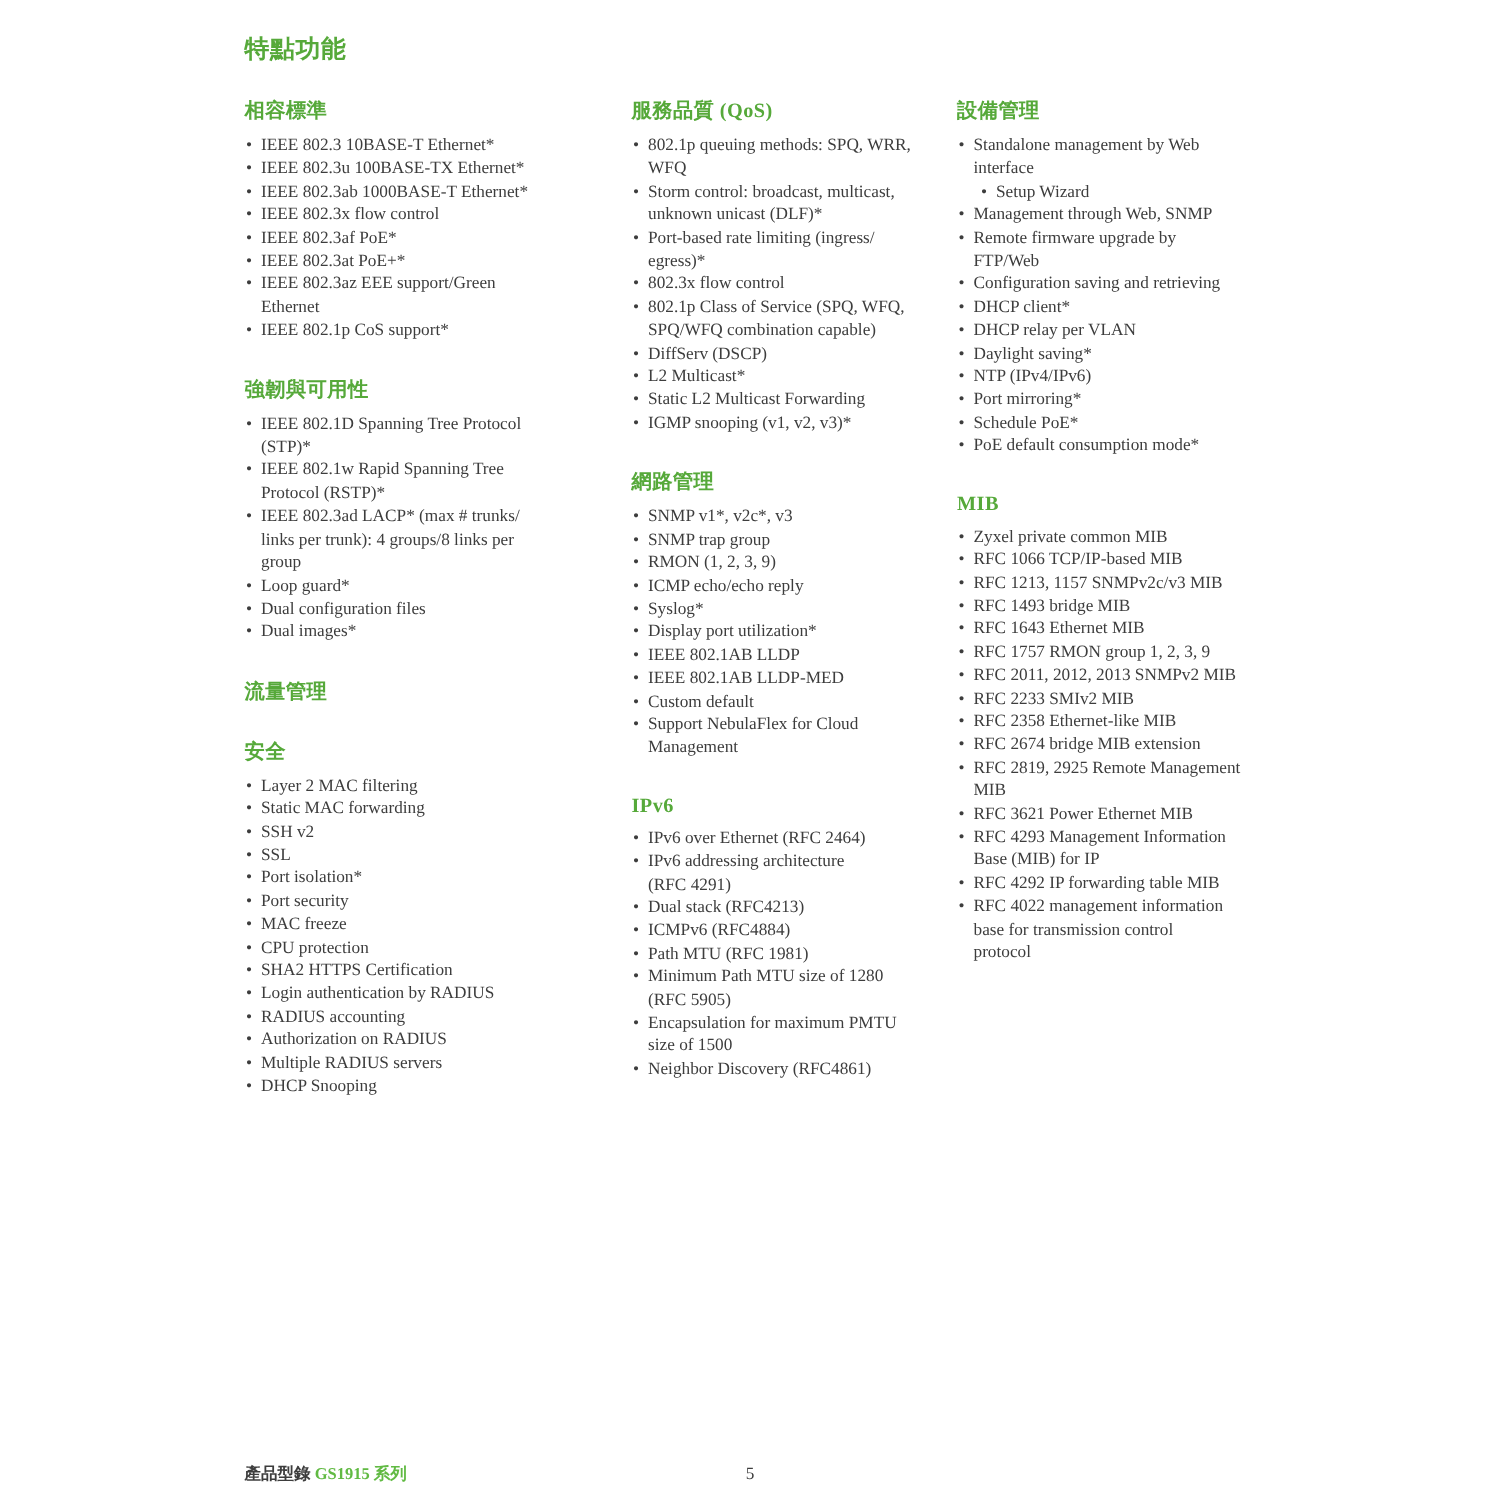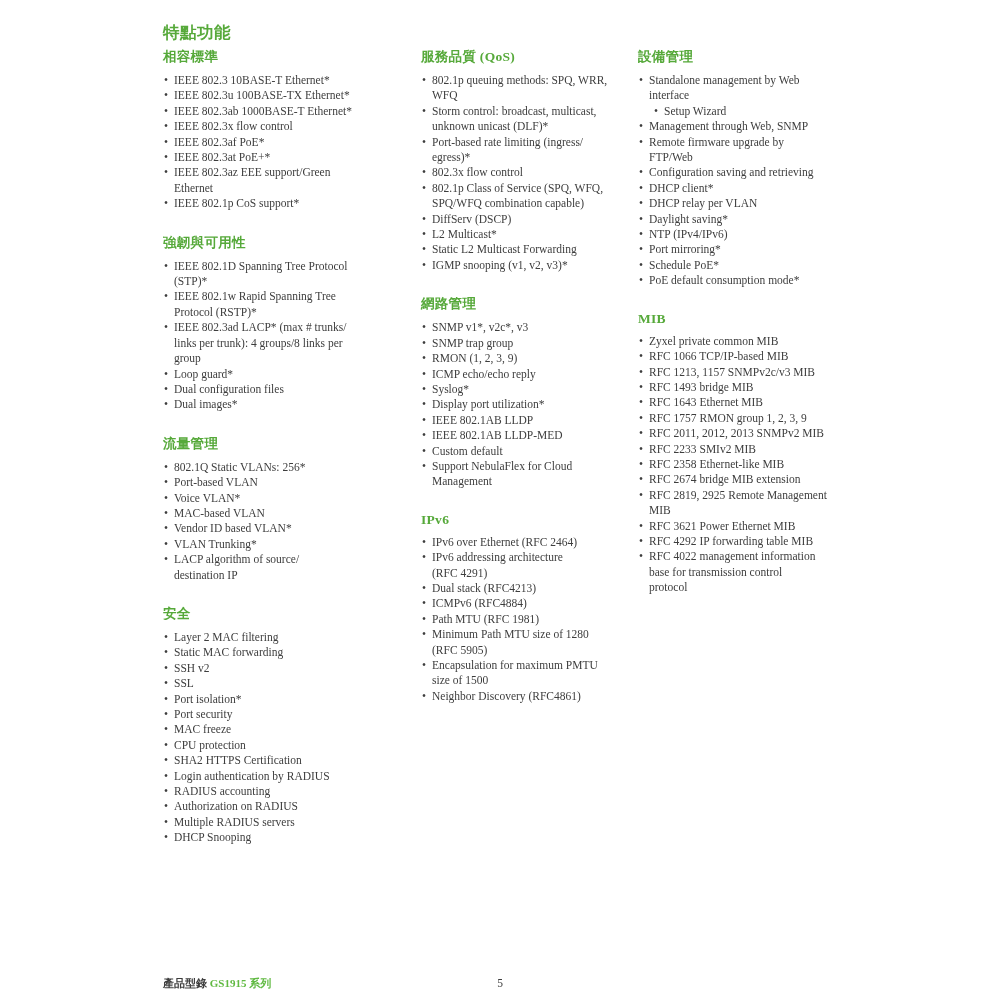--- a/index.html
+++ b/index.html
@@ -17,21 +17,21 @@
   .page-title {
     position: absolute;
     left: 163px; top: 22px;
     font-size: 16.5px;
     font-weight: bold;
     color: #56a93a;
     letter-spacing: 0.5px;
   }
   .col {
     position: absolute;
-    top: 48px;
+    top: 65px;
   }
   .col-1 { left: 163px; width: 232px; }
   .col-2 { left: 400px; width: 232px; margin-left: 21px; }
   .col-3 { left: 638px; width: 254px; }
   .heading {
     font-size: 13.5px;
     font-weight: bold;
     color: #56a93a;
     margin: 22px 0 7px 0;
     letter-spacing: 0.3px;
@@ -112,30 +112,20 @@
           <div class="item">IEEE 802.1w Rapid Spanning Tree
 Protocol (RSTP)*</div>
           <div class="item">IEEE 802.3ad LACP* (max # trunks/
 links per trunk): 4 groups/8 links per
 group</div>
           <div class="item">Loop guard*</div>
           <div class="item">Dual configuration files</div>
           <div class="item">Dual images*</div>
         </div>
         <div class="heading">流量管理</div>
-        <div class="list">
-          <div class="item">802.1Q Static VLANs: 256*</div>
-          <div class="item">Port-based VLAN</div>
-          <div class="item">Voice VLAN*</div>
-          <div class="item">MAC-based VLAN</div>
-          <div class="item">Vendor ID based VLAN*</div>
-          <div class="item">VLAN Trunking*</div>
-          <div class="item">LACP algorithm of source/
-destination IP</div>
-        </div>
         <div class="heading">安全</div>
         <div class="list">
           <div class="item">Layer 2 MAC filtering</div>
           <div class="item">Static MAC forwarding</div>
           <div class="item">SSH v2</div>
           <div class="item">SSL</div>
           <div class="item">Port isolation*</div>
           <div class="item">Port security</div>
           <div class="item">MAC freeze</div>
           <div class="item">CPU protection</div>
@@ -221,20 +211,22 @@
           <div class="item">RFC 1493 bridge MIB</div>
           <div class="item">RFC 1643 Ethernet MIB</div>
           <div class="item">RFC 1757 RMON group 1, 2, 3, 9</div>
           <div class="item">RFC 2011, 2012, 2013 SNMPv2 MIB</div>
           <div class="item">RFC 2233 SMIv2 MIB</div>
           <div class="item">RFC 2358 Ethernet-like MIB</div>
           <div class="item">RFC 2674 bridge MIB extension</div>
           <div class="item">RFC 2819, 2925 Remote Management
 MIB</div>
           <div class="item">RFC 3621 Power Ethernet MIB</div>
+          <div class="item">RFC 4293 Management Information
+Base (MIB) for IP</div>
           <div class="item">RFC 4292 IP forwarding table MIB</div>
           <div class="item">RFC 4022 management information
 base for transmission control
 protocol</div>
         </div>
       </div>
     </div>
 
   <div class="footer">
     <div class="footer-left">

